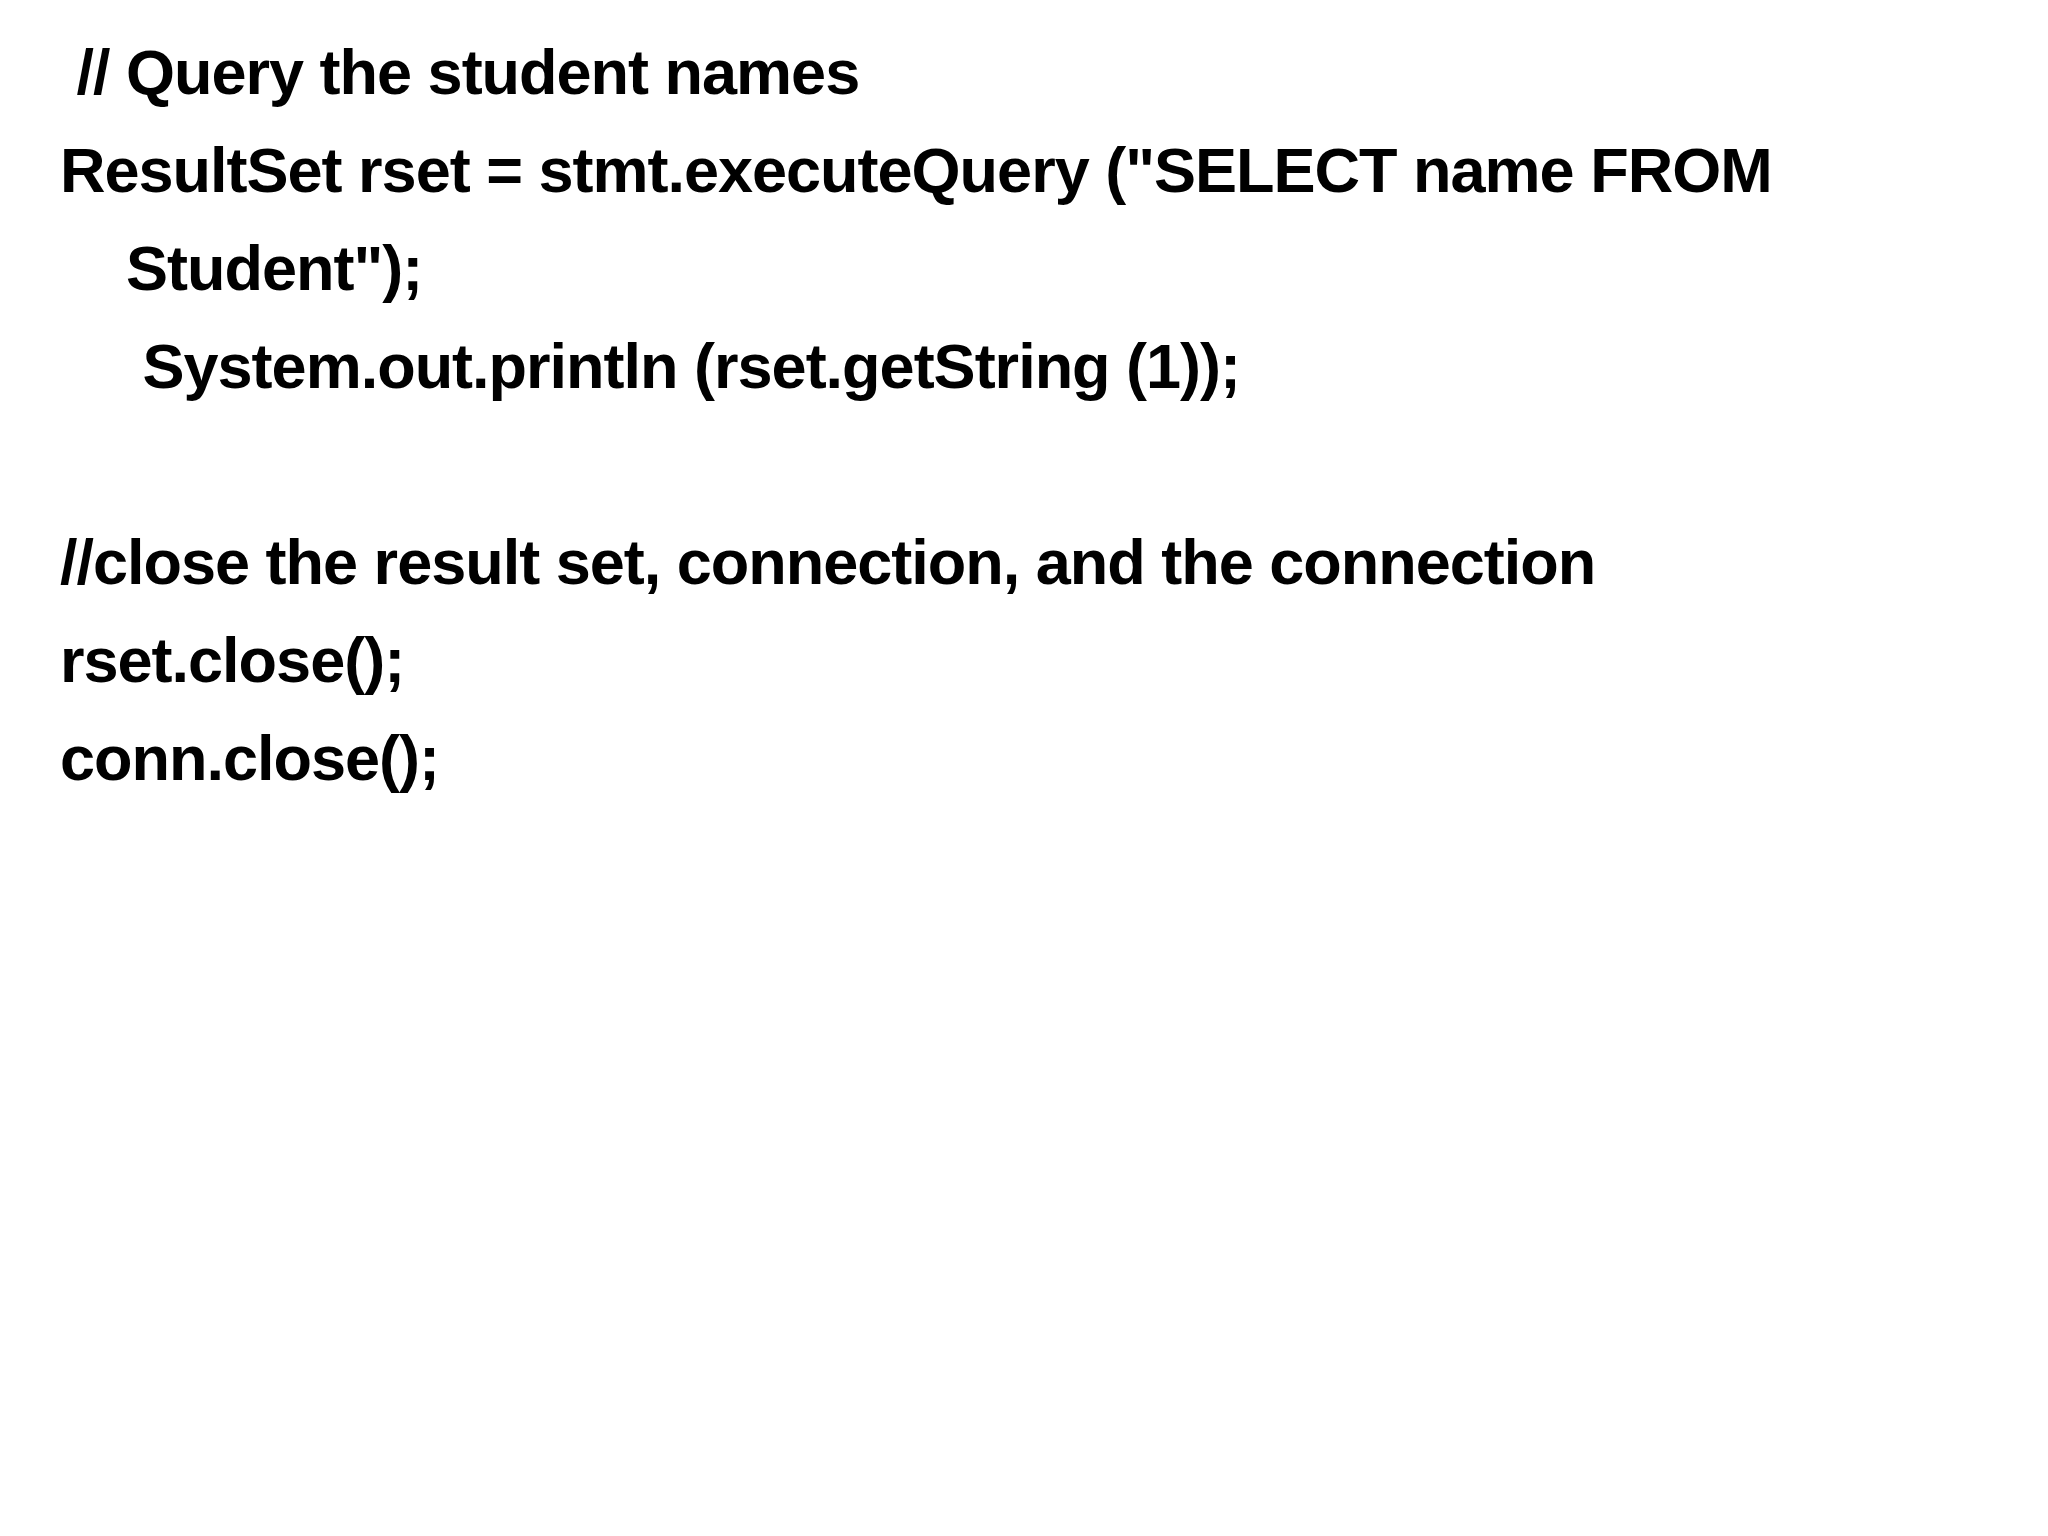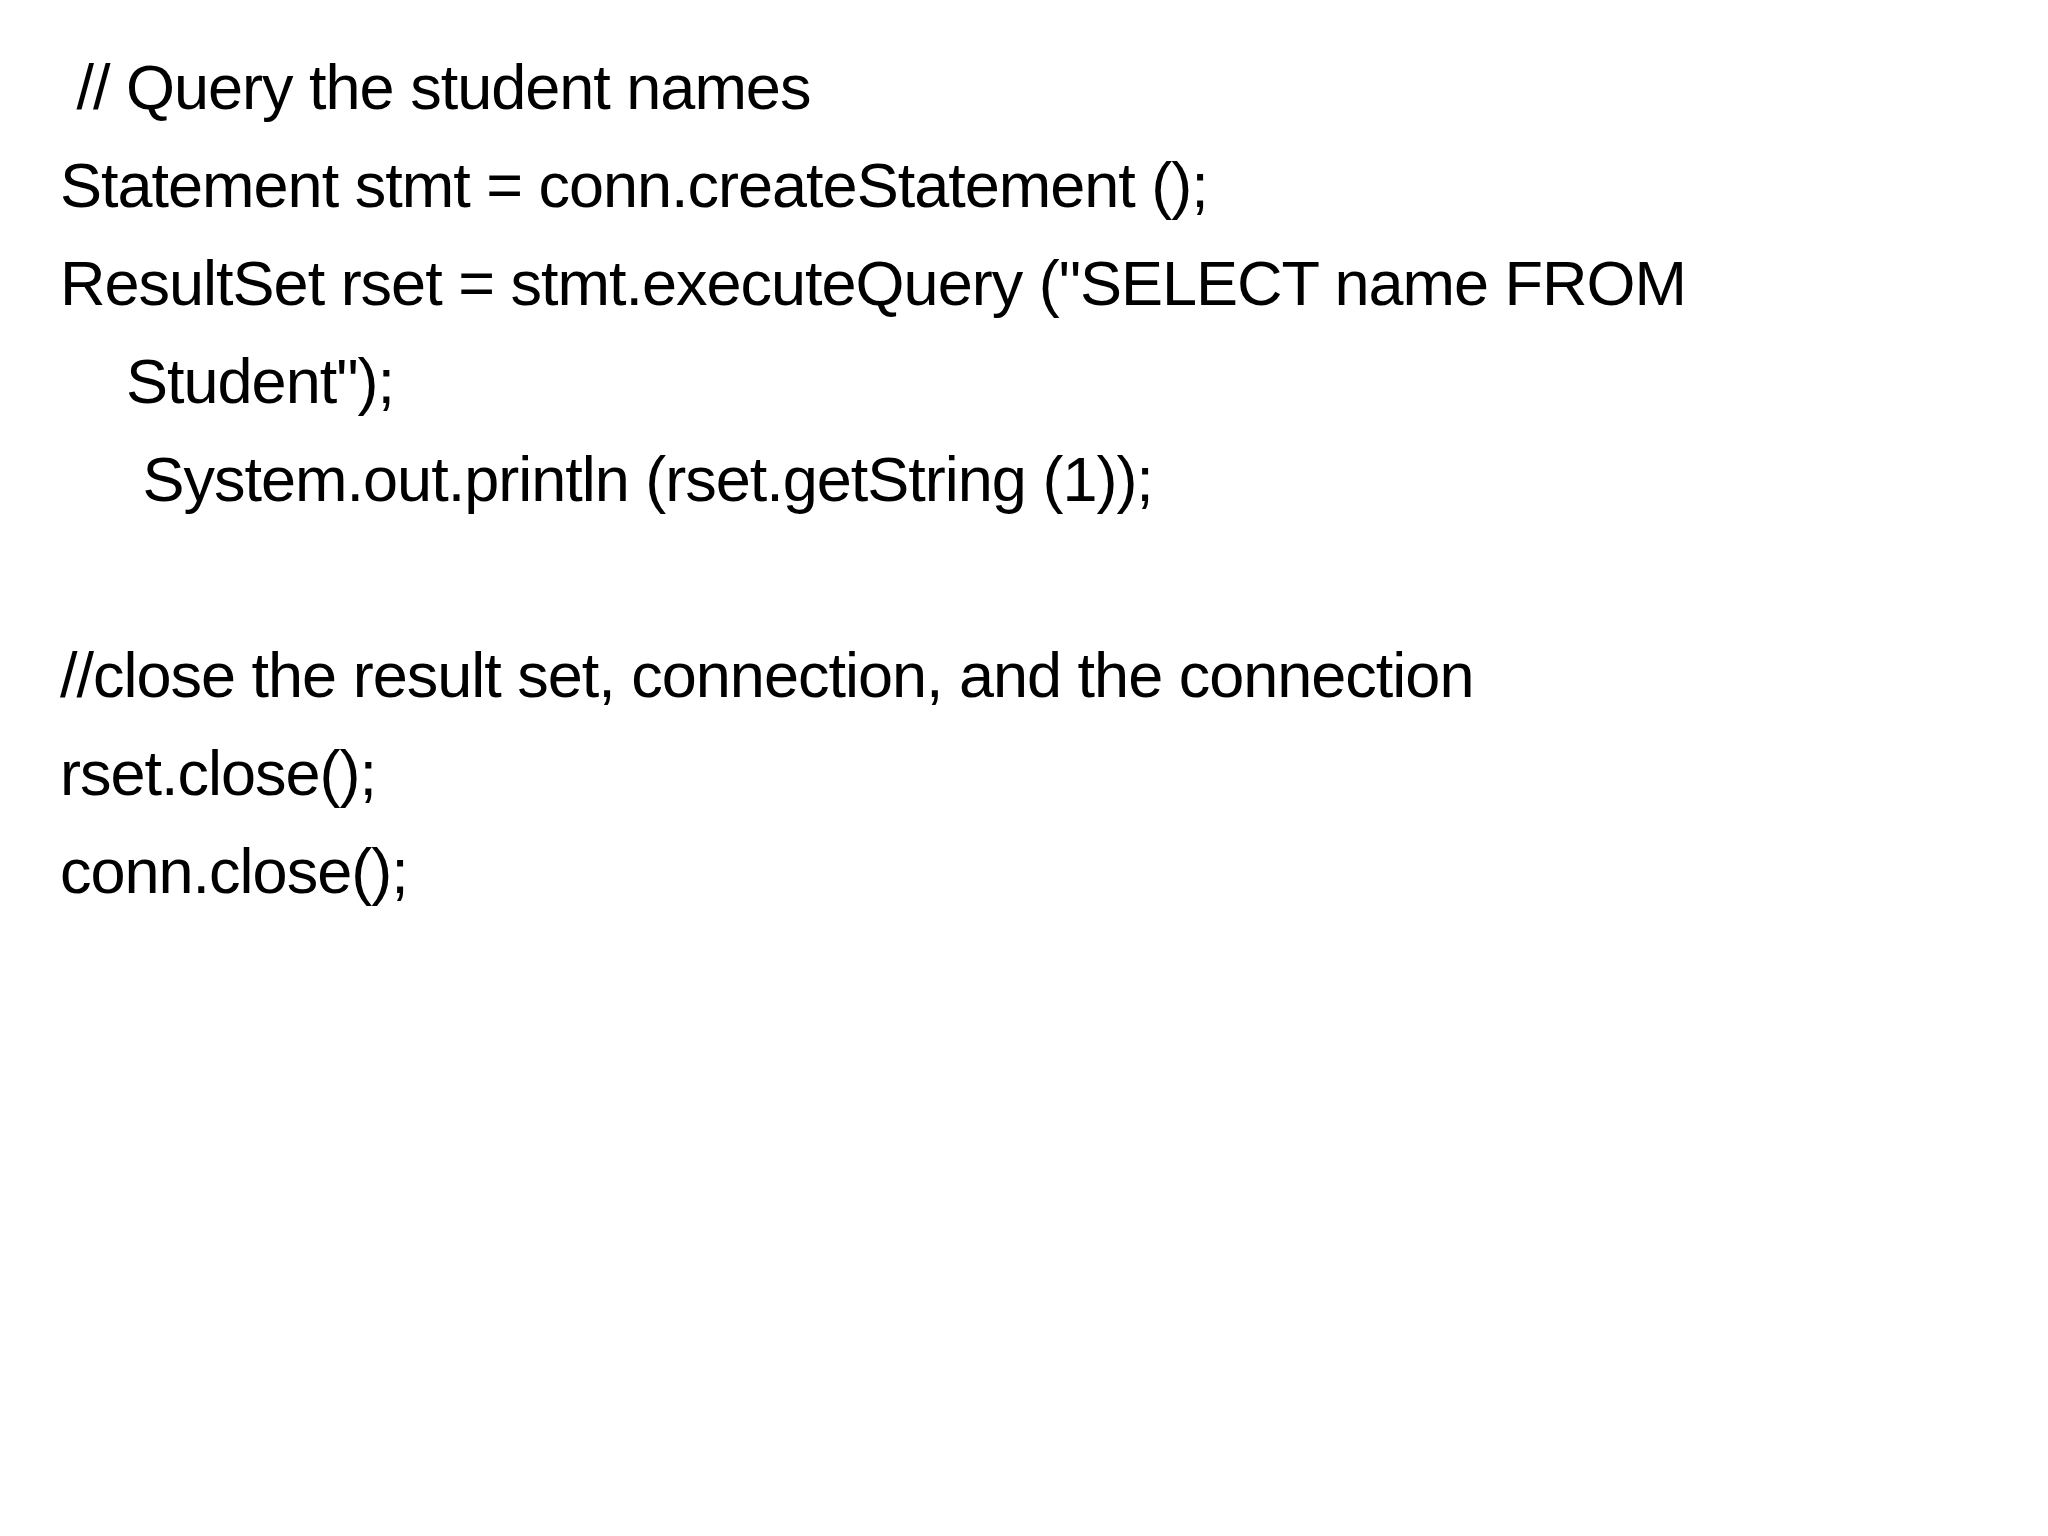--- a/index.html
+++ b/index.html
@@ -15,23 +15,24 @@
   }
   .slide {
     position: relative;
     width: 2048px;
     height: 1536px;
     background: #ffffff;
     color: #000000;
   }
   .code-block {
     position: absolute;
-    top: 38px;
+    top: 23px;
     left: 60px;
     right: 20px;
+    font-weight: bold;
   }
   .code-line {
     white-space: pre;
     font-size: 63px;
     line-height: 98px;
     height: 98px;
     letter-spacing: -1px;
     color: #000000;
   }
   .code-line sup {
@@ -40,21 +41,20 @@
     line-height: 0;
     letter-spacing: 0;
   }
 </style>
 </head>
 <body>
 
 <div class="slide">
   <div class="code-block">
     <div class="code-line"> // Query the student names</div>
-    <div class="code-line">Statement stmt = conn.createStatement ();</div>
     <div class="code-line">ResultSet rset = stmt.executeQuery ("SELECT name FROM</div>
     <div class="code-line">    Student");</div>
     <div class="code-line">     System.out.println (rset.getString (1));</div>
     <div class="code-line"></div>
     <div class="code-line">//close the result set, connection, and the connection</div>
     <div class="code-line">rset.close();</div>
     <div class="code-line">conn.close();</div>
   </div>
 </div>
 

